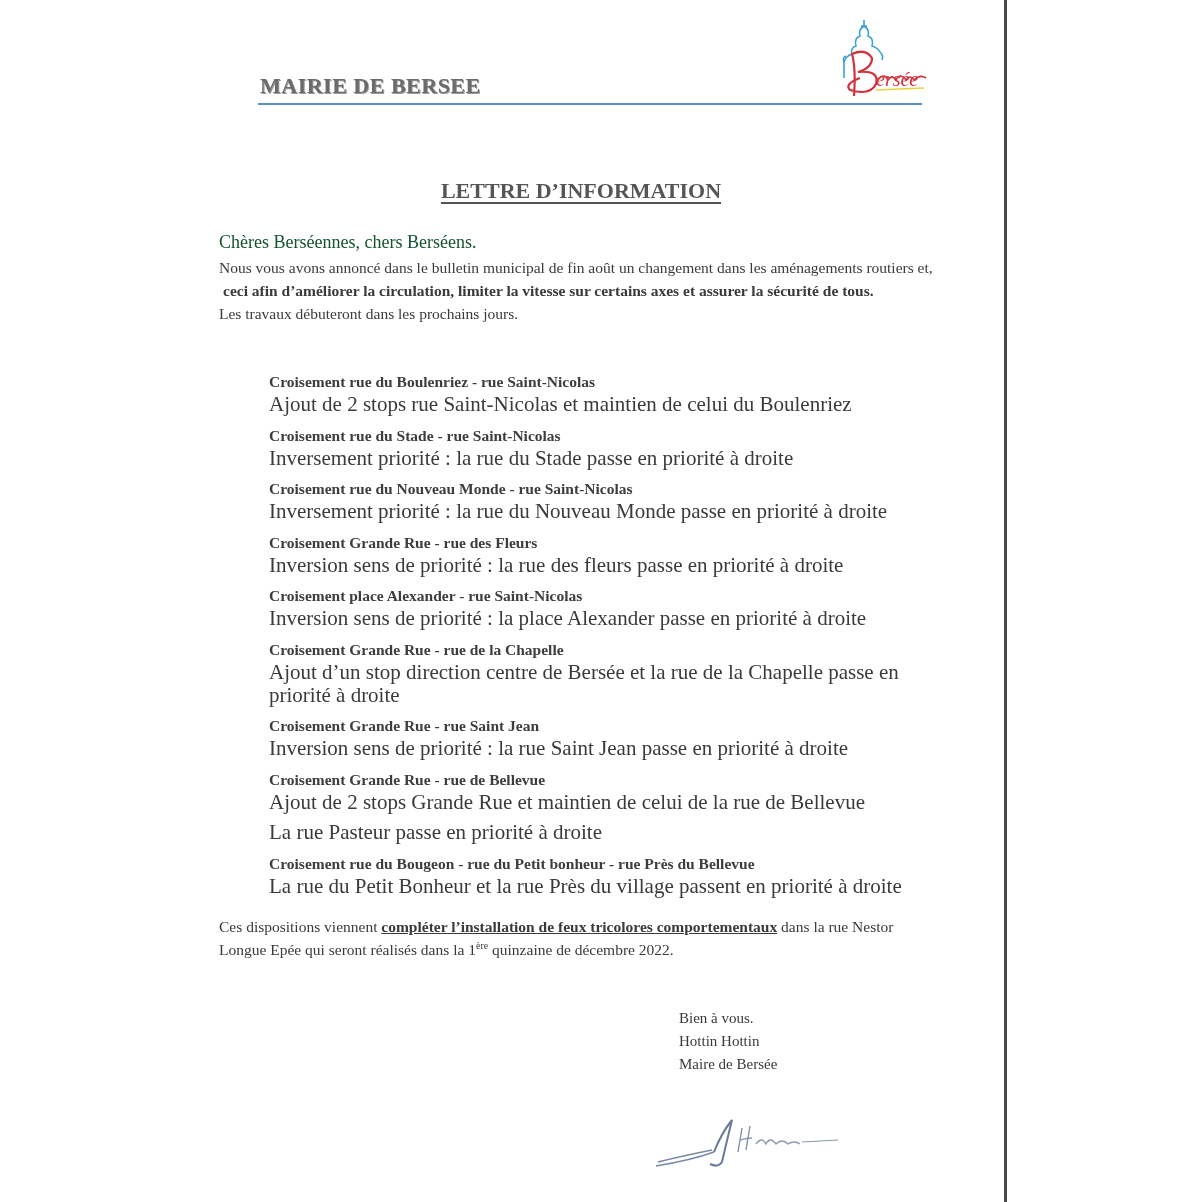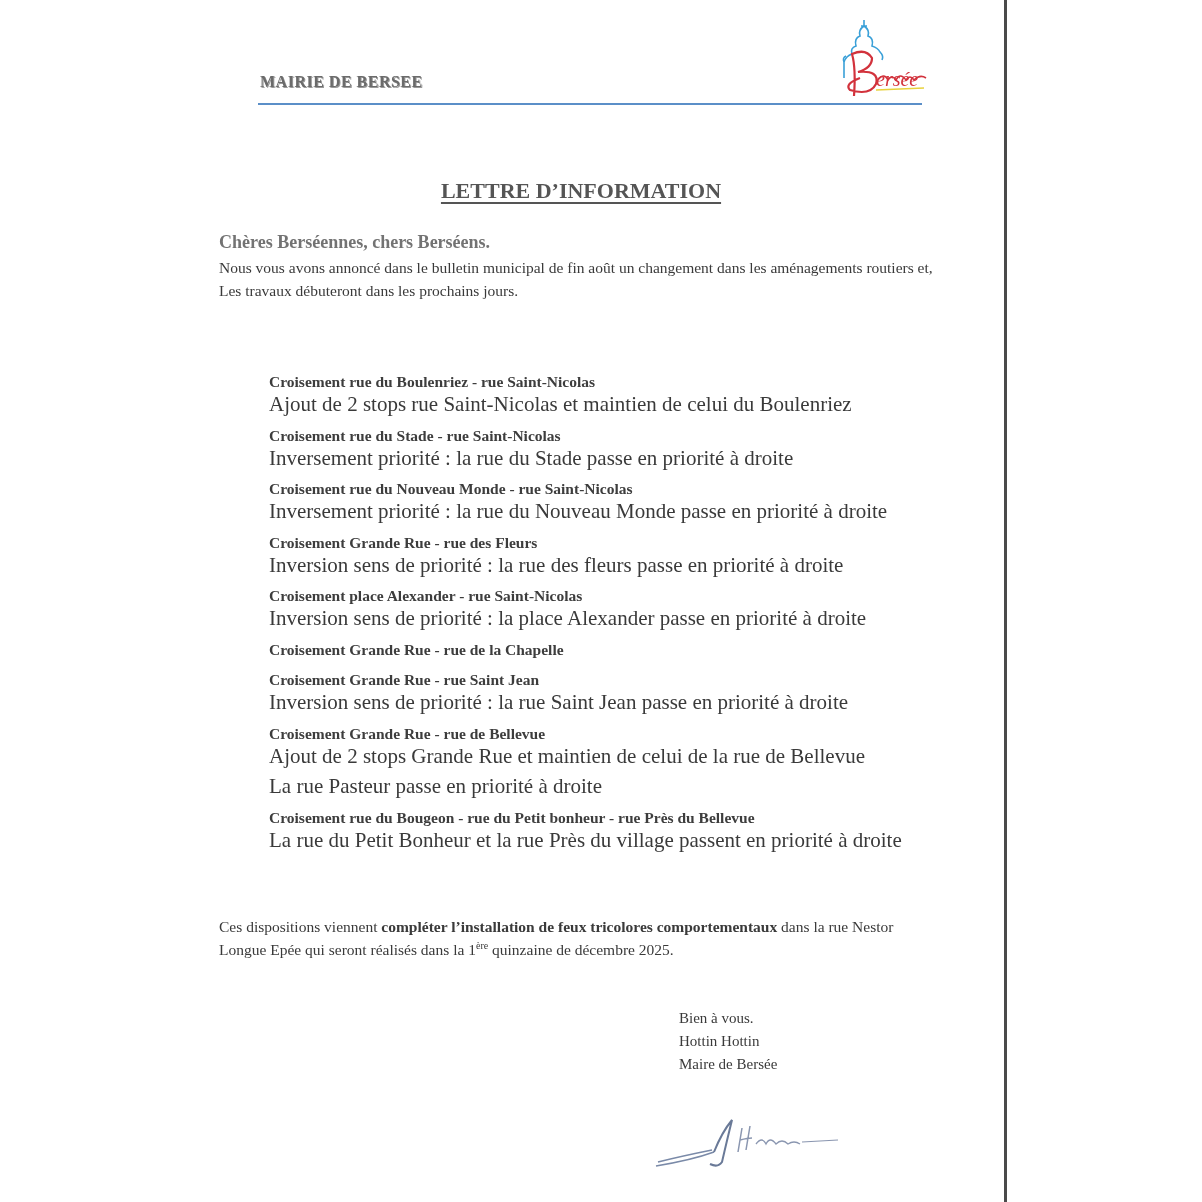--- a/index.html
+++ b/index.html
@@ -4,44 +4,44 @@
 <style>
   html, body { margin:0; padding:0; }
   body {
     width:1202px; height:1202px; background:#ffffff; position:relative; overflow:hidden;
     font-family:"Liberation Serif", "DejaVu Serif", serif; color:#3a3a3a;
   }
   .right-border {
     position:absolute; left:1004px; top:0; width:3px; height:1202px; background:#4a4a4a;
   }
   .header-title {
-    position:absolute; left:260px; top:73px; font-size:16px; font-weight:bold;
+    position:absolute; left:260px; top:73px; font-size:22px; font-weight:bold;
     letter-spacing:0.5px; color:#6b6b6b;
     text-shadow: 1px 1px 0 #9a9a9a;
   }
   .header-rule {
     position:absolute; left:258px; top:103px; width:664px; height:2px; background:#5b8fc8;
   }
   .logo { position:absolute; left:836px; top:18px; width:100px; height:82px; }
   .doc-title {
     position:absolute; left:0; width:1162px; top:178px; text-align:center;
     font-size:22px; font-weight:bold; color:#555; text-decoration:underline; text-underline-offset:4px;
   }
   .greeting {
-    position:absolute; left:219px; top:232px; font-size:18px; font-weight:bold; color:#737373;
+    position:absolute; left:219px; top:232px; font-size:18px; font-weight:normal; color:#14532d;
   }
   .para { position:absolute; left:219px; font-size:15.5px; line-height:23px; color:#3a3a3a; }
   .intro { top:256px; width:730px; }
   .intro .bold { font-weight:bold; display:block; margin-left:4px; }
   .items { position:absolute; left:269px; top:370px; width:660px; }
   .item { margin-bottom:7.5px; }
   .item-title { font-size:15.5px; font-weight:bold; line-height:23px; color:#3d3d3d; }
   .item-desc { font-size:21px; line-height:23px; color:#3a3a3a; }
   .closing { top:915px; width:720px; }
-  .closing b { font-weight:bold; }
+  .closing b { font-weight:bold;text-decoration:underline; }
   .closing sup { font-size:10px; vertical-align:super; line-height:0; }
   .signoff { position:absolute; left:679px; top:1007px; font-size:15px; line-height:23px; color:#3a3a3a; }
   .signature { position:absolute; left:652px; top:1112px; width:190px; height:60px; }
 </style>
 </head>
 <body>
 
 <div class="right-border"></div>
 
 <div class="header-title">MAIRIE DE BERSEE</div>
@@ -57,20 +57,21 @@
   <path d="M42 62 Q48 54 52 62 Q56 56 60 62 Q64 54 70 62 Q74 56 78 62 Q84 56 90 60" fill="none" stroke="#d2323c" stroke-width="1.6"></path>
   <path d="M40 72 L88 70" stroke="#e8d23c" stroke-width="1.5"></path>
 </svg>
 
 <div class="doc-title">LETTRE D’INFORMATION</div>
 
 <div class="greeting">Chères Berséennes, chers Berséens.</div>
 
 <div class="para intro">
   <span>Nous vous avons annoncé dans le bulletin municipal de fin août un changement dans les aménagements routiers et,</span>
+  <span class="bold">ceci afin d’améliorer la circulation, limiter la vitesse sur certains axes et assurer la sécurité de tous.</span>
   <span>Les travaux débuteront dans les prochains jours.</span>
 </div>
 
 <div class="items">
   <div class="item">
     <div class="item-title">Croisement rue du Boulenriez - rue Saint-Nicolas</div>
     <div class="item-desc">Ajout de 2 stops rue Saint-Nicolas et maintien de celui du Boulenriez</div>
   </div>
   <div class="item">
     <div class="item-title">Croisement rue du Stade - rue Saint-Nicolas</div>
@@ -83,39 +84,40 @@
   <div class="item">
     <div class="item-title">Croisement Grande Rue - rue des Fleurs</div>
     <div class="item-desc">Inversion sens de priorité : la rue des fleurs passe en priorité à droite</div>
   </div>
   <div class="item">
     <div class="item-title">Croisement place Alexander - rue Saint-Nicolas</div>
     <div class="item-desc">Inversion sens de priorité : la place Alexander passe en priorité à droite</div>
   </div>
   <div class="item">
     <div class="item-title">Croisement Grande Rue - rue de la Chapelle</div>
+    <div class="item-desc">Ajout d’un stop direction centre de Bersée et la rue de la Chapelle passe en priorité à droite</div>
   </div>
   <div class="item">
     <div class="item-title">Croisement Grande Rue - rue Saint Jean</div>
     <div class="item-desc">Inversion sens de priorité : la rue Saint Jean passe en priorité à droite</div>
   </div>
   <div class="item">
     <div class="item-title">Croisement Grande Rue - rue de Bellevue</div>
     <div class="item-desc">Ajout de 2 stops Grande Rue et maintien de celui de la rue de Bellevue</div>
   </div>
   <div class="item">
     <div class="item-desc">La rue Pasteur passe en priorité à droite</div>
   </div>
   <div class="item">
     <div class="item-title">Croisement rue du Bougeon - rue du Petit bonheur - rue Près du Bellevue</div>
     <div class="item-desc">La rue du Petit Bonheur et la rue Près du village passent en priorité à droite</div>
   </div>
 </div>
 
-<div class="para closing"><span>Ces dispositions viennent </span><b>compléter l’installation de feux tricolores comportementaux</b><span> dans la rue Nestor Longue Epée qui seront réalisés dans la 1</span><sup>ère</sup><span> quinzaine de décembre 2025.</span></div>
+<div class="para closing"><span>Ces dispositions viennent </span><b>compléter l’installation de feux tricolores comportementaux</b><span> dans la rue Nestor Longue Epée qui seront réalisés dans la 1</span><sup>ère</sup><span> quinzaine de décembre 2022.</span></div>
 
 <div class="signoff">
   <div>Bien à vous.</div>
   <div>Hottin Hottin</div>
   <div>Maire de Bersée</div>
 </div>
 
 <svg class="signature" viewBox="0 0 190 60">
   <path d="M6 50 Q30 44 60 38 M4 54 Q40 48 62 40" fill="none" stroke="#7a8aa8" stroke-width="1.6"></path>
   <path d="M62 40 Q70 20 80 8 Q76 24 70 50 Q66 56 58 52" fill="none" stroke="#6a7a98" stroke-width="2"></path>

